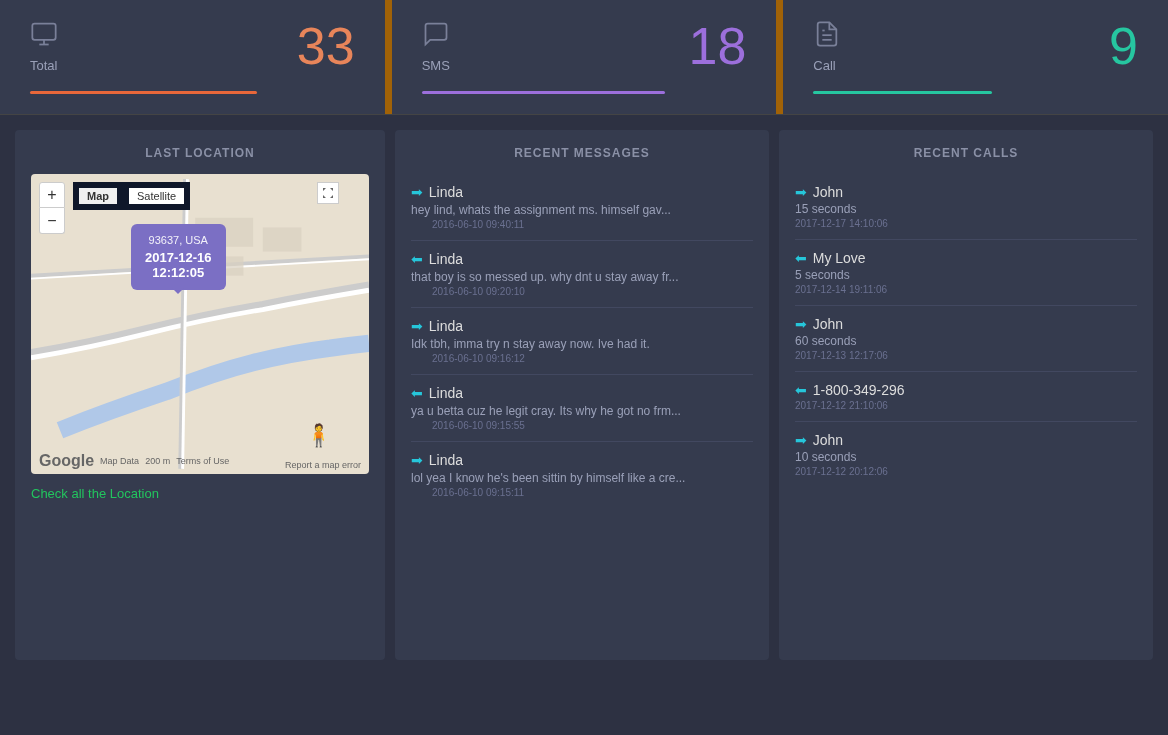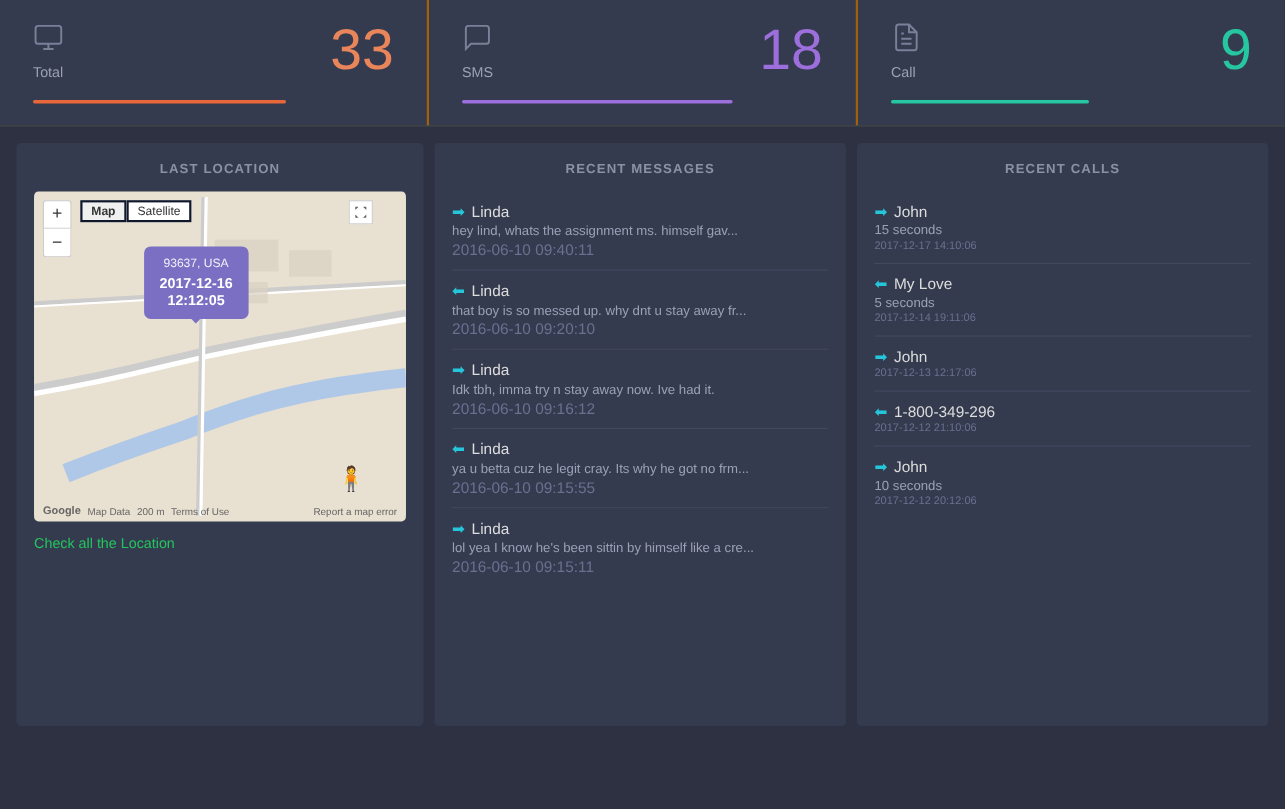--- a/index.html
+++ b/index.html
@@ -12,21 +12,21 @@
 
     
     .stats-bar {
       display: flex;
       background: #353b4e;
       border-bottom: 1px solid #444;
     }
     .stat-card {
       flex: 1;
       padding: 20px 30px;
-      border-right: 2px solid #a16207;
+      border-right: 7px solid #a16207;
       position: relative;
     }
     .stat-card:last-child { border-right: none; }
     .stat-icon {
       color: #7a8099;
       font-size: 22px;
       margin-bottom: 4px;
     }
     .stat-label {
       color: #9aa0b8;
@@ -126,21 +126,21 @@
 
     .map-type-controls {
       position: absolute;
       top: 8px;
       left: 42px;
       display: flex;
       z-index: 10;
     }
     .map-type-btn {
       background: white;
-      border: 2px solid #0f172a;
+      border: 6px solid #0f172a;
       padding: 2px 8px;
       font-size: 11px;
       cursor: pointer;
       color: #333;
     }
     .map-type-btn.active { background: #f0f0f0; font-weight: bold; }
 
     .map-expand {
       position: absolute;
       top: 8px;
@@ -191,21 +191,21 @@
       position: absolute;
       bottom: 4px;
       left: 8px;
       font-size: 9px;
       color: #666;
       display: flex;
       gap: 6px;
       align-items: center;
     }
     .map-google-logo {
-      font-size: 10px;
+      font-size: 16px;
       color: #666;
       font-weight: bold;
     }
     .map-person-icon {
       position: absolute;
       bottom: 25px;
       right: 36px;
       font-size: 22px;
     }
     .map-report {
@@ -247,22 +247,23 @@
     }
     .message-preview {
       font-size: 12px;
       color: #9aa0b8;
       margin-bottom: 2px;
       white-space: nowrap;
       overflow: hidden;
       text-overflow: ellipsis;
     }
     .message-time {
-      font-size: 14px;
+      font-size: 10px;
       color: #6a7090;
+      margin-left: 21px;
     }
 
     
     .call-item {
       border-bottom: 1px solid #424860;
       padding: 10px 0;
       display: flex;
       flex-direction: column;
     }
     .call-item:last-child { border-bottom: none; }
@@ -470,20 +471,21 @@
       <span>My Love</span>
     </div>
     <div class="call-duration">5 seconds</div>
     <div class="call-time">2017-12-14 19:11:06</div>
   </div>
         <div class="call-item">
     <div class="call-contact">
       <span class="contact-arrow">➡</span>
       <span>John</span>
     </div>
+    <div class="call-duration">60 seconds</div>
     <div class="call-time">2017-12-13 12:17:06</div>
   </div>
         <div class="call-item">
     <div class="call-contact">
       <span class="contact-arrow">⬅</span>
       <span>1-800-349-296</span>
     </div>
     <div class="call-time">2017-12-12 21:10:06</div>
   </div>
         <div class="call-item">

